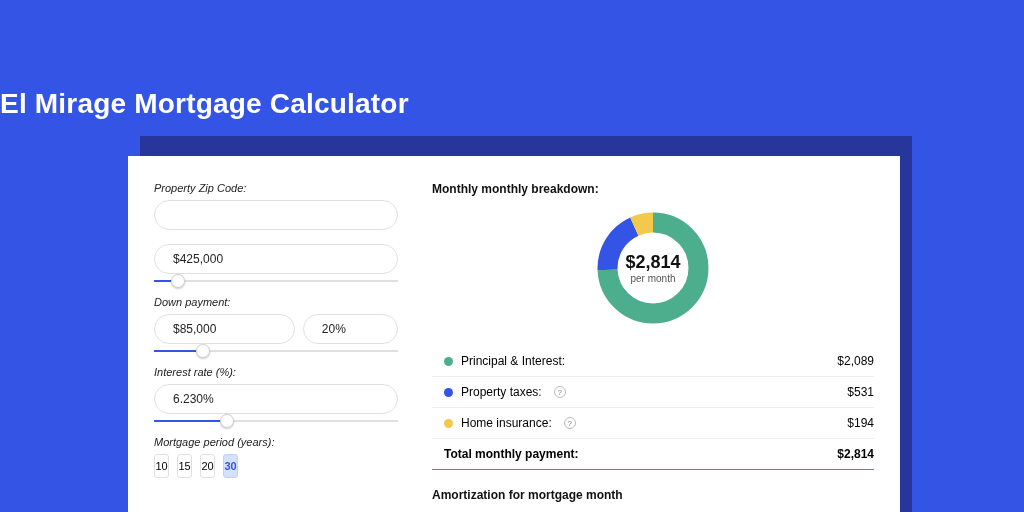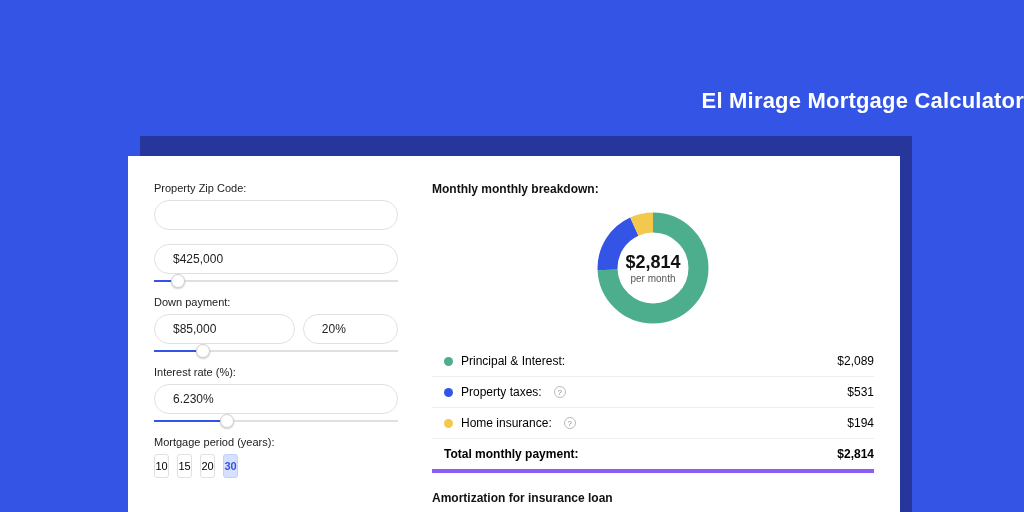--- a/index.html
+++ b/index.html
@@ -1,44 +1,44 @@
 <!DOCTYPE html>
 <html><head>
 <meta charset="utf-8">
 <style>
   * { box-sizing: border-box; margin: 0; padding: 0; }
   html, body { width: 1024px; height: 512px; overflow: hidden; font-family: -apple-system, BlinkMacSystemFont, "Segoe UI", Helvetica, Arial, sans-serif; }
   .bg { width: 1024px; height: 512px; background: #3454e6; position: relative; }
-  .title { color: #fff; font-size: 22px; font-weight: 700; text-align: right; padding-top: 88px; letter-spacing: 0.2px; }
+  .title { color: #fff; font-size: 28px; font-weight: 700; text-align: left; padding-top: 88px; letter-spacing: 0.2px; }
   .shadow { position: absolute; top: 136px; left: 140px; width: 772px; height: 376px; background: #27369a; }
   .card { position: absolute; top: 156px; left: 128px; width: 772px; height: 356px; background: #fff; overflow: hidden; }
   .cols { display: flex; height: 100%; }
   .left { width: 290px; padding: 26px 20px 0 26px; }
   .right { flex: 1; padding: 26px 26px 0 14px; }
-  .lbl { font-size: 11px; color: #222; margin-bottom: 6px; }
+  .lbl { font-size: 11px; color: #222; margin-bottom: 6px; font-style: italic; }
   .field { width: 100%; height: 30px; border: 1px solid #e0e0e0; border-radius: 15px; background: #fff; padding: 0 18px; font-size: 12px; color: #222; }
   .block { margin-bottom: 14px; position: relative; }
   .slider-rail { position: relative; height: 2px; background: #e0e0e0; margin-top: 6px; }
   .slider-fill { position: absolute; height: 2px; background: #3454e6; top: 0; left: 0; }
   .slider-thumb { position: absolute; top: -6px; width: 14px; height: 14px; border-radius: 50%; background: #fff; border: 1px solid #d0d0d0; box-shadow: 0 1px 2px rgba(0,0,0,0.2); transform: translateX(-50%); }
   .dp-row { display: flex; gap: 8px; align-items: center; }
   .dp-row .amount { flex: 1.8; }
   .dp-row .pct { flex: 1; }
   .period-row { display: flex; gap: 8px; }
   .period-btn { width: 15px; height: 24px; border: 1px solid #e0e0e0; border-radius: 3px; background: #fff; font-size: 11px; display: flex; align-items: center; justify-content: center; cursor: pointer; }
   .period-btn.active { background: #d6e1ff; color: #3454e6; font-weight: 600; border-color: #c0d0ff; }
   .sect-title { font-size: 12px; font-weight: 700; color: #111; margin-bottom: 12px; }
   .donut-wrap { display: flex; justify-content: center; margin-bottom: 18px; }
   .donut { position: relative; width: 120px; height: 120px; }
   .donut svg { width: 120px; height: 120px; transform: rotate(-90deg); }
   .donut-center { position: absolute; top: 0; left: 0; width: 120px; height: 120px; display: flex; flex-direction: column; align-items: center; justify-content: center; }
   .donut-amount { font-size: 18px; font-weight: 700; color: #111; }
   .donut-sub { font-size: 10px; color: #555; }
   .legend-row { display: flex; align-items: center; justify-content: space-between; padding: 8px 0; border-bottom: 1px solid #eee; font-size: 12px; }
-  .legend-row.total { font-weight: 700; border-bottom: 4px solid #8b5cf6; }
+  .legend-row.total { font-weight: 700; border-bottom: 1px solid #8b5cf6; }
   .legend-left { display: flex; align-items: center; gap: 8px; margin-left: 12px; }
   .dot { width: 9px; height: 9px; border-radius: 50%; }
   .qmark { width: 12px; height: 12px; border: 1px solid #bbb; border-radius: 50%; font-size: 8px; color: #888; display: inline-flex; align-items: center; justify-content: center; margin-left: 4px; }
   .amort { margin-top: 18px; }
   .amort-title { font-size: 12px; font-weight: 700; color: #111; margin-bottom: 10px; }
 </style>
 </head>
 <body>
 
 <div class="bg">
@@ -138,19 +138,19 @@
           </div>
 
         <div class="legend-row total">
           <div class="legend-left">
             <span>Total monthly payment:</span>
           </div>
           <span>$2,814</span>
         </div>
 
         <div class="amort">
-          <div class="amort-title">Amortization for insurance loan</div>
+          <div class="amort-title">Amortization for mortgage month</div>
 
         </div>
       </div>
     </div>
   </div>
 </div>
 
 </body></html>

